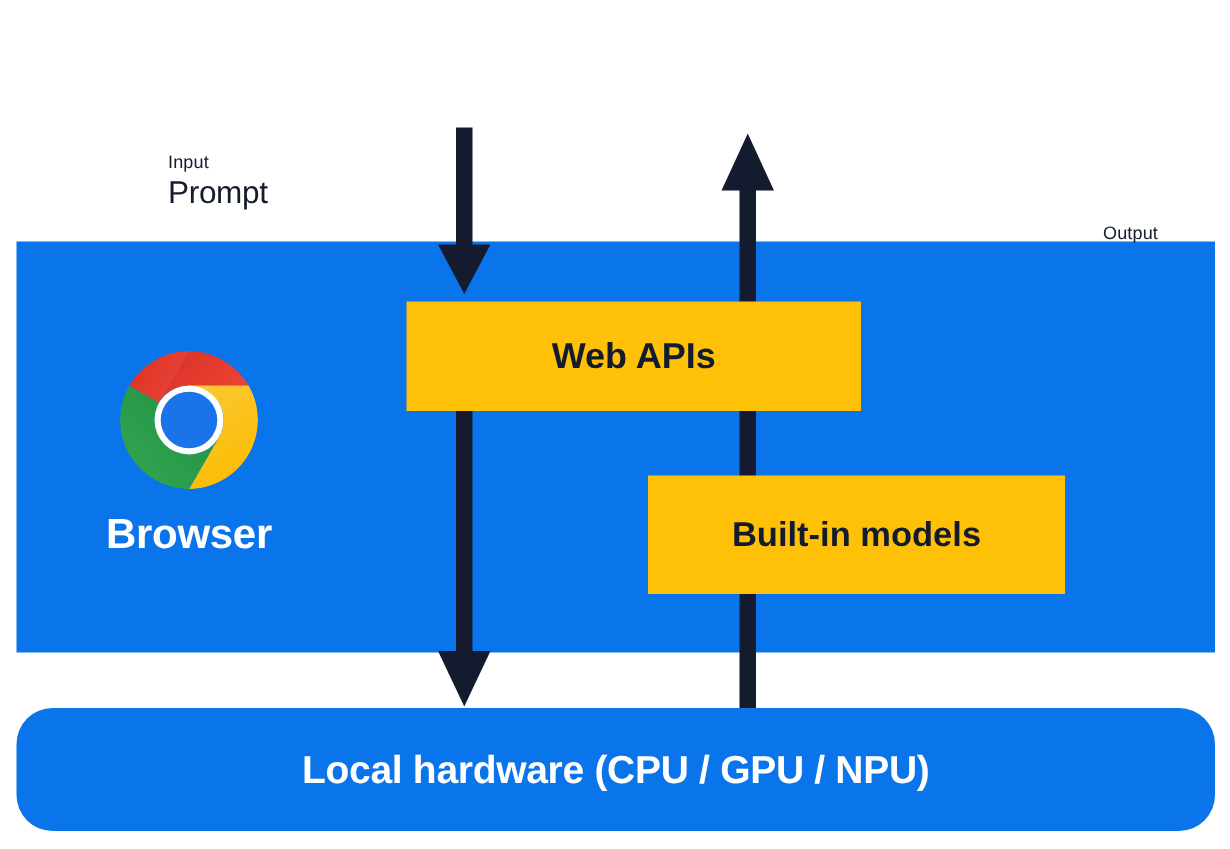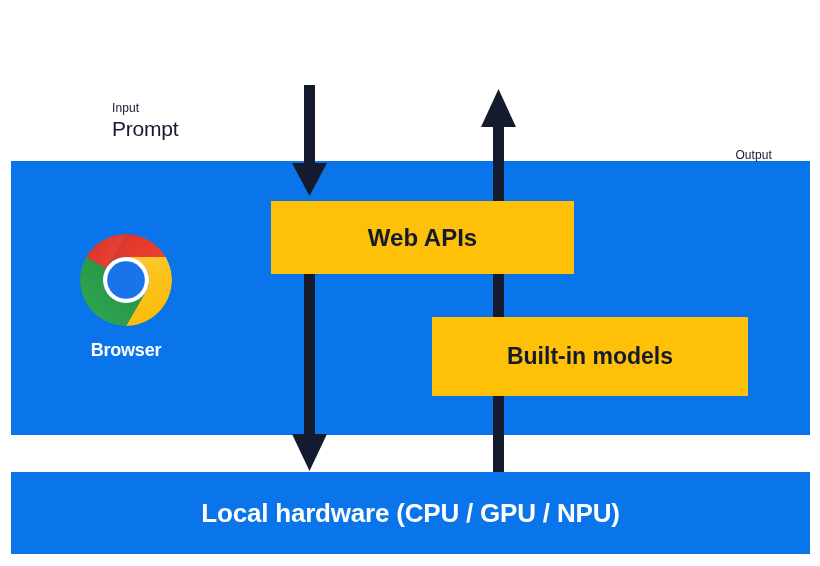--- a/index.html
+++ b/index.html
@@ -48,20 +48,21 @@
 
   #local-hardware-bar {
     left: 11px;
     top: 472px;
     width: 799px;
     height: 82px;
     display: flex;
     align-items: center;
     justify-content: center;
     z-index: 6;
+    border-radius: 24px;
   }
 
   .bar-title {
     color: #ffffff;
     font-size: 26px;
     font-weight: bold;
     letter-spacing: -0.2px;
     line-height: 1;
     white-space: nowrap;
   }
@@ -119,21 +120,21 @@
     z-index: 4;
   }
 
   #browser-caption {
     position: absolute;
     left: 11px;
     top: 340px;
     width: 230px;
     text-align: center;
     color: #ffffff;
-    font-size: 18px;
+    font-size: 28px;
     font-weight: bold;
     letter-spacing: -0.2px;
     z-index: 4;
   }
 
   
   .api-box {
     position: absolute;
     background: #ffc107;
     display: flex;
@@ -150,21 +151,21 @@
     left: 253px;
     top: 201px;
     width: 303px;
     height: 73px;
     font-size: 24px;
     margin-left: 18px;
   }
   #builtin-models-box {
     left: 432px;
     top: 317px;
-    width: 316px;
+    width: 278px;
     height: 79px;
     font-size: 23px;
     padding: 0 23px;
   }
 </style>
 </head>
 <body>
 
 <div id="diagram">
 

